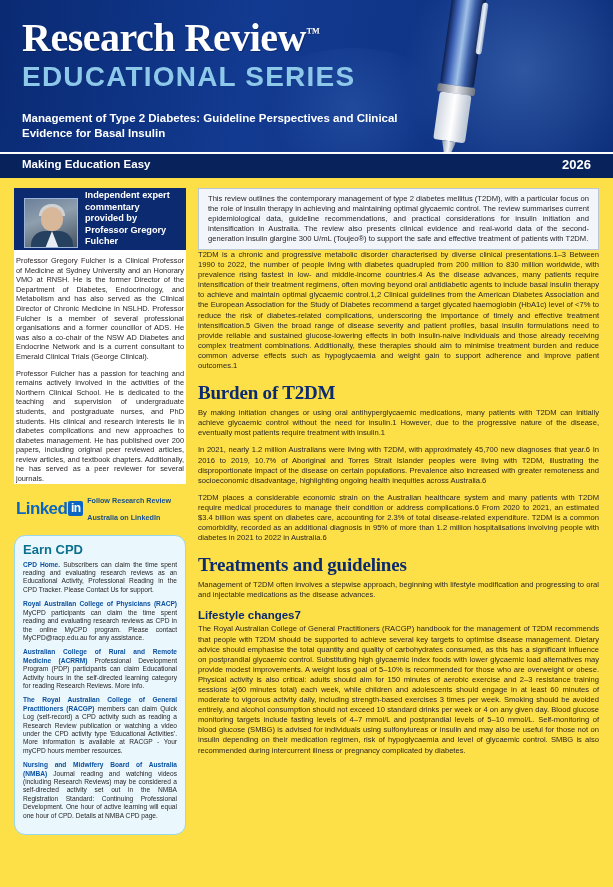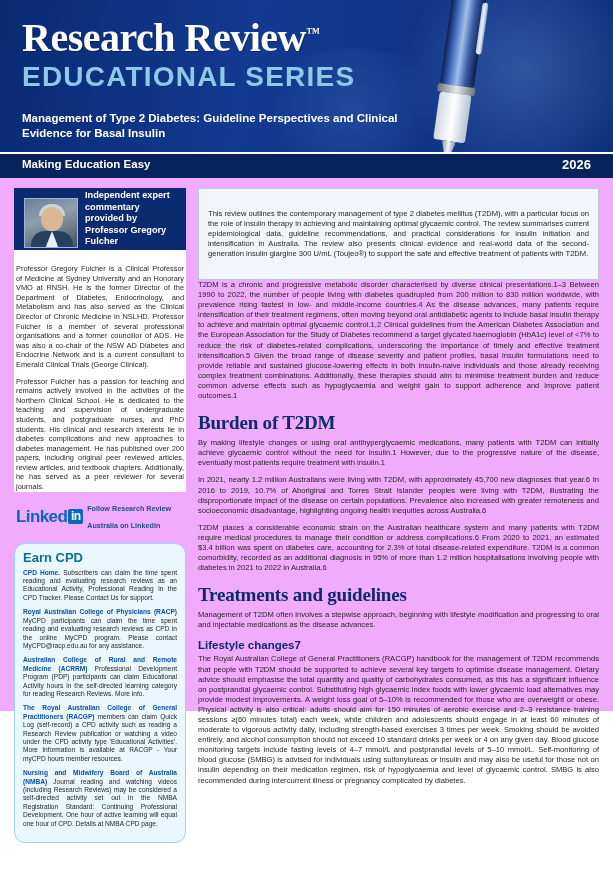--- a/index.html
+++ b/index.html
@@ -3,21 +3,21 @@
 <meta charset="utf-8">
 <style>
   html,body{margin:0;padding:0;}
   body{
     width:613px;height:887px;
     background:#ffffff;
     font-family:"Liberation Sans", sans-serif;
     color:#231f20;
     overflow:hidden;
   }
-  .page{position:relative;width:613px;height:711px;background:#f0abfc;}
+  .page{position:relative;width:613px;height:887px;background:#fde047;}
 
   
   .header{
     position:relative;
     height:178px;
     background:#0b2a6f;
     background:linear-gradient(100deg,#0a2a73 0%,#123a90 40%,#0d2f7c 100%);
     overflow:hidden;
   }
   .hdr-inner{position:relative;padding:12px 18px 0 22px;z-index:3;}
@@ -107,21 +107,21 @@
   }
   .expert-photo .shirt{
     position:absolute;left:20px;top:32px;width:14px;height:18px;background:#e8eef4;
     clip-path:polygon(50% 0,100% 100%,0 100%);
   }
   .expert-top-text{
     color:#fff;font-size:9.2px;font-weight:bold;line-height:11.5px;padding-left:7px;
     display:flex;align-items:center;
   }
   .expert-body{
-    font-size:7.4px;line-height:9.6px;color:#231f20;text-align:justify;padding:14px 2px 0 2px;
+    font-size:7.4px;line-height:9.6px;color:#231f20;text-align:justify;padding:6px 2px 0 2px;
   }
   .expert-body p{margin:0 0 7px 0;}
 
   
   .li-row{display:flex;align-items:center;margin-top:8px;padding-left:2px;}
   .li-logo{
     font-family:"Liberation Sans",sans-serif;font-weight:bold;font-size:17px;color:#0a66c2;
     letter-spacing:-0.6px;display:flex;align-items:center;
   }
   .li-badge{
@@ -137,21 +137,21 @@
   }
   .cpd-title{
     font-size:13px;font-weight:bold;color:#0b6f8f;padding:6px 0 4px 8px;
   }
   .cpd-body{font-size:6.6px;line-height:8.4px;color:#231f20;padding:0 8px;text-align:justify;}
   .cpd-body p{margin:0 0 6px 0;}
   .cpd-body .hd{color:#0b4f9e;font-weight:bold;}
 
   
   .abstract{
-    border:1px solid #b9c6d6;background:#f2f6fa;padding:20px 9px;box-sizing:border-box;
+    border:1px solid #b9c6d6;background:#f2f6fa;padding:5px 9px;box-sizing:border-box;
     font-size:7.6px;line-height:10px;text-align:justify;color:#231f20;
   }
   h2.sec{
     font-family:"Liberation Serif",serif;font-size:19px;font-weight:bold;color:#0b2a6f;
     margin:11px 0 4px 0;letter-spacing:-0.2px;
   }
   h3.sub{
     font-size:11.5px;font-weight:bold;color:#0b2a6f;margin:9px 0 3px 0;
   }
   p.body{
@@ -251,21 +251,21 @@
       </div>
     </div>
 
     <div class="right-col">
 
       <div class="abstract">This review outlines the contemporary management of type 2 diabetes mellitus (T2DM), with a particular focus on the role of insulin therapy in achieving and maintaining optimal glycaemic control. The review summarises current epidemiological data, guideline recommendations, and practical considerations for insulin initiation and intensification in Australia. The review also presents clinical evidence and real-world data of the second-generation insulin glargine 300 U/mL (Toujeo®) to support the safe and effective treatment of patients with T2DM.</div>
 
       <p class="body">T2DM is a chronic and progressive metabolic disorder characterised by diverse clinical presentations.1–3 Between 1990 to 2022, the number of people living with diabetes quadrupled from 200 million to 830 million worldwide, with prevalence rising fastest in low- and middle-income countries.4 As the disease advances, many patients require intensification of their treatment regimens, often moving beyond oral antidiabetic agents to include basal insulin therapy to achieve and maintain optimal glycaemic control.1,2 Clinical guidelines from the American Diabetes Association and the European Association for the Study of Diabetes recommend a target glycated haemoglobin (HbA1c) level of &lt;7% to reduce the risk of diabetes-related complications, underscoring the importance of timely and effective treatment intensification.5 Given the broad range of disease severity and patient profiles, basal insulin formulations need to provide reliable and sustained glucose-lowering effects in both insulin-naive individuals and those already receiving complex treatment combinations. Additionally, these therapies should aim to minimise treatment burden and reduce common adverse effects such as hypoglycaemia and weight gain to support adherence and improve patient outcomes.1</p>
 
       <h2 class="sec">Burden of T2DM</h2>
-      <p class="body">By making lifestyle changes or using oral antihyperglycaemic medications, many patients with T2DM can initially achieve glycaemic control without the need for insulin.1 However, due to the progressive nature of the disease, eventually most patients require treatment with insulin.1</p>
+      <p class="body">By making initiation changes or using oral antihyperglycaemic medications, many patients with T2DM can initially achieve glycaemic control without the need for insulin.1 However, due to the progressive nature of the disease, eventually most patients require treatment with insulin.1</p>
       <p class="body">In 2021, nearly 1.2 million Australians were living with T2DM, with approximately 45,700 new diagnoses that year.6 In 2016 to 2019, 10.7% of Aboriginal and Torres Strait Islander peoples were living with T2DM, illustrating the disproportionate impact of the disease on certain populations. Prevalence also increased with greater remoteness and socioeconomic disadvantage, highlighting ongoing health inequities across Australia.6</p>
       <p class="body">T2DM places a considerable economic strain on the Australian healthcare system and many patients with T2DM require medical procedures to manage their condition or address complications.6 From 2020 to 2021, an estimated $3.4 billion was spent on diabetes care, accounting for 2.3% of total disease-related expenditure. T2DM is a common comorbidity, recorded as an additional diagnosis in 95% of more than 1.2 million hospitalisations involving people with diabetes in 2021 to 2022 in Australia.6</p>
 
       <h2 class="sec">Treatments and guidelines</h2>
       <p class="body">Management of T2DM often involves a stepwise approach, beginning with lifestyle modification and progressing to oral and injectable medications as the disease advances.</p>
 
       <h3 class="sub">Lifestyle changes7</h3>
       <p class="body">The Royal Australian College of General Practitioners (RACGP) handbook for the management of T2DM recommends that people with T2DM should be supported to achieve several key targets to optimise disease management. Dietary advice should emphasise the total quantity and quality of carbohydrates consumed, as this has a significant influence on postprandial glycaemic control. Substituting high glycaemic index foods with lower glycaemic load alternatives may provide modest improvements. A weight loss goal of 5–10% is recommended for those who are overweight or obese. Physical activity is also critical: adults should aim for 150 minutes of aerobic exercise and 2–3 resistance training sessions ≥(60 minutes total) each week, while children and adolescents should engage in at least 60 minutes of moderate to vigorous activity daily, including strength-based exercises 3 times per week. Smoking should be avoided entirely, and alcohol consumption should not exceed 10 standard drinks per week or 4 on any given day. Blood glucose monitoring targets include fasting levels of 4–7 mmol/L and postprandial levels of 5–10 mmol/L. Self-monitoring of blood glucose (SMBG) is advised for individuals using sulfonylureas or insulin and may also be useful for those not on insulin depending on their medication regimen, risk of hypoglycaemia and level of glycaemic control. SMBG is also recommended during intercurrent illness or pregnancy complicated by diabetes.</p>
 
     </div>

